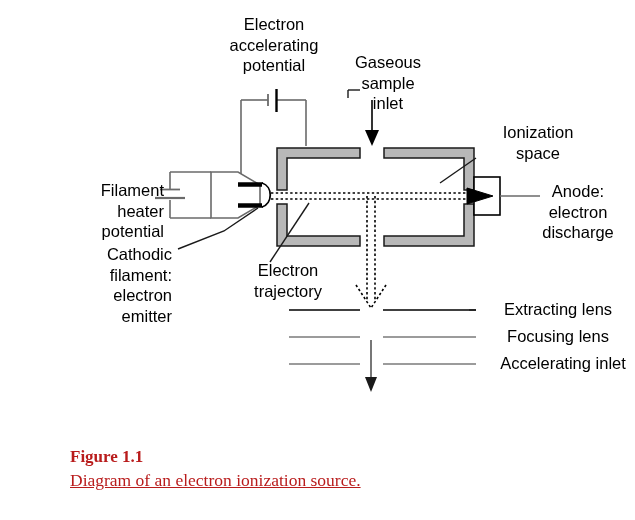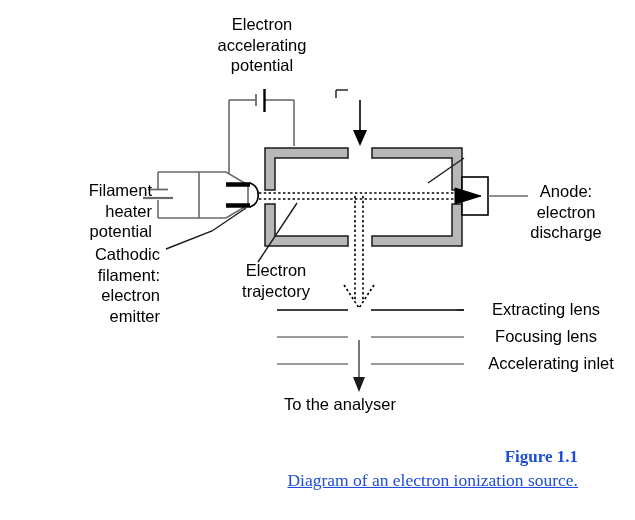--- a/index.html
+++ b/index.html
@@ -10,21 +10,21 @@
   body {
     width: 635px;
     height: 520px;
     position: relative;
     font-family: "Liberation Sans", sans-serif;
     color: #000000;
     overflow: hidden;
   }
   #figure-root {
     position: absolute;
-    left: 0; top: 0;
+    left: 12px; top: 0;
     width: 518px;
     height: 520px;
   }
   #diagram-svg {
     position: absolute;
     left: 0; top: 0;
     width: 635px;
     height: 520px;
   }
   .lbl {
@@ -52,22 +52,21 @@
   #label-accelerating    { left: 466px; top: 353px; width: 170px; }
   #label-to-analyser     { left: 250px; top: 394px; width: 180px; }
 
   
   #caption {
     position: absolute;
     left: 58px;
     top: 446px;
     width: 520px;
     font-family: "Liberation Serif", serif;
-    color: #1d4ed8;
-    text-align: right;
+    color: #b91c1c;
   }
   #caption-title {
     font-size: 17px;
     font-weight: bold;
     line-height: 22px;
     display: block;
   }
   #caption-text {
     font-size: 17.5px;
     line-height: 24px;
@@ -197,21 +196,26 @@
       <path d="M 359 340 L 359 385" fill="none" stroke="#4a4a4a" stroke-width="1.5"></path>
       <path d="M 353 377 L 365 377 L 359 392 Z" fill="#1a1a1a"></path>
     </g>
 
   </svg>
 
   <div class="lbl ctr" id="label-accel-potential">Electron
 accelerating
 potential</div>
 
-
+  <div class="lbl ctr" id="label-gas-inlet">Gaseous
+sample
+inlet</div>
+
+  <div class="lbl ctr" id="label-ionization">Ionization
+space</div>
 
   <div class="lbl lft" id="label-anode">Anode:
 electron
 discharge</div>
 
   <div class="lbl rgt" id="label-filament-heater">Filament
 heater
 potential</div>
 
   <div class="lbl rgt" id="label-cathodic">Cathodic
@@ -221,20 +225,19 @@
 
   <div class="lbl lft" id="label-electron-traj">Electron
 trajectory</div>
 
   <div class="lbl lft" id="label-extracting">Extracting lens</div>
 
   <div class="lbl lft" id="label-focusing">Focusing lens</div>
 
   <div class="lbl lft" id="label-accelerating">Accelerating inlet</div>
 
-  <div class="lbl ctr" id="label-to-analyser">To the analyser</div>
 
   <div id="caption">
     <span id="caption-title">Figure 1.1</span>
     <span id="caption-text">Diagram of an electron ionization source.</span>
   </div>
 
 </div>
 
 </body></html>

